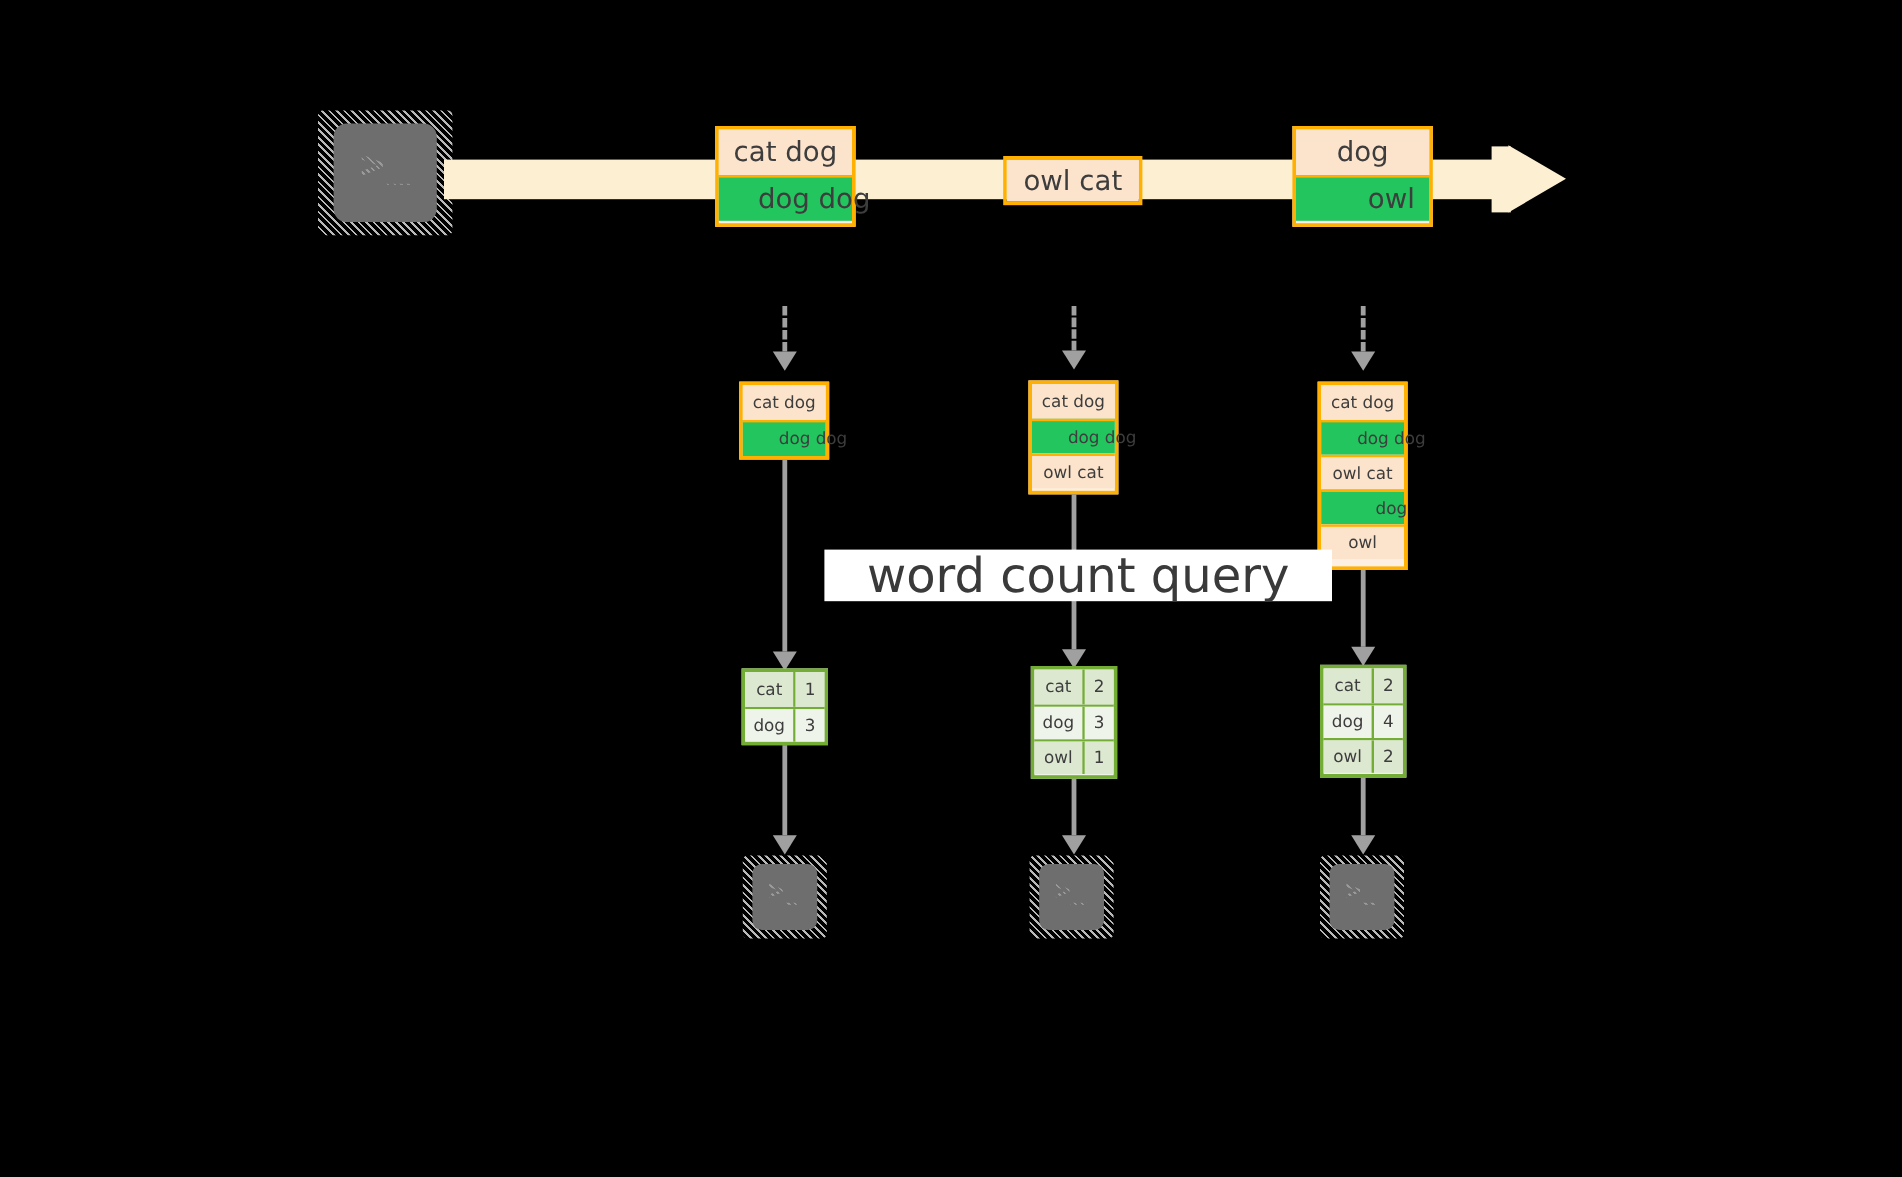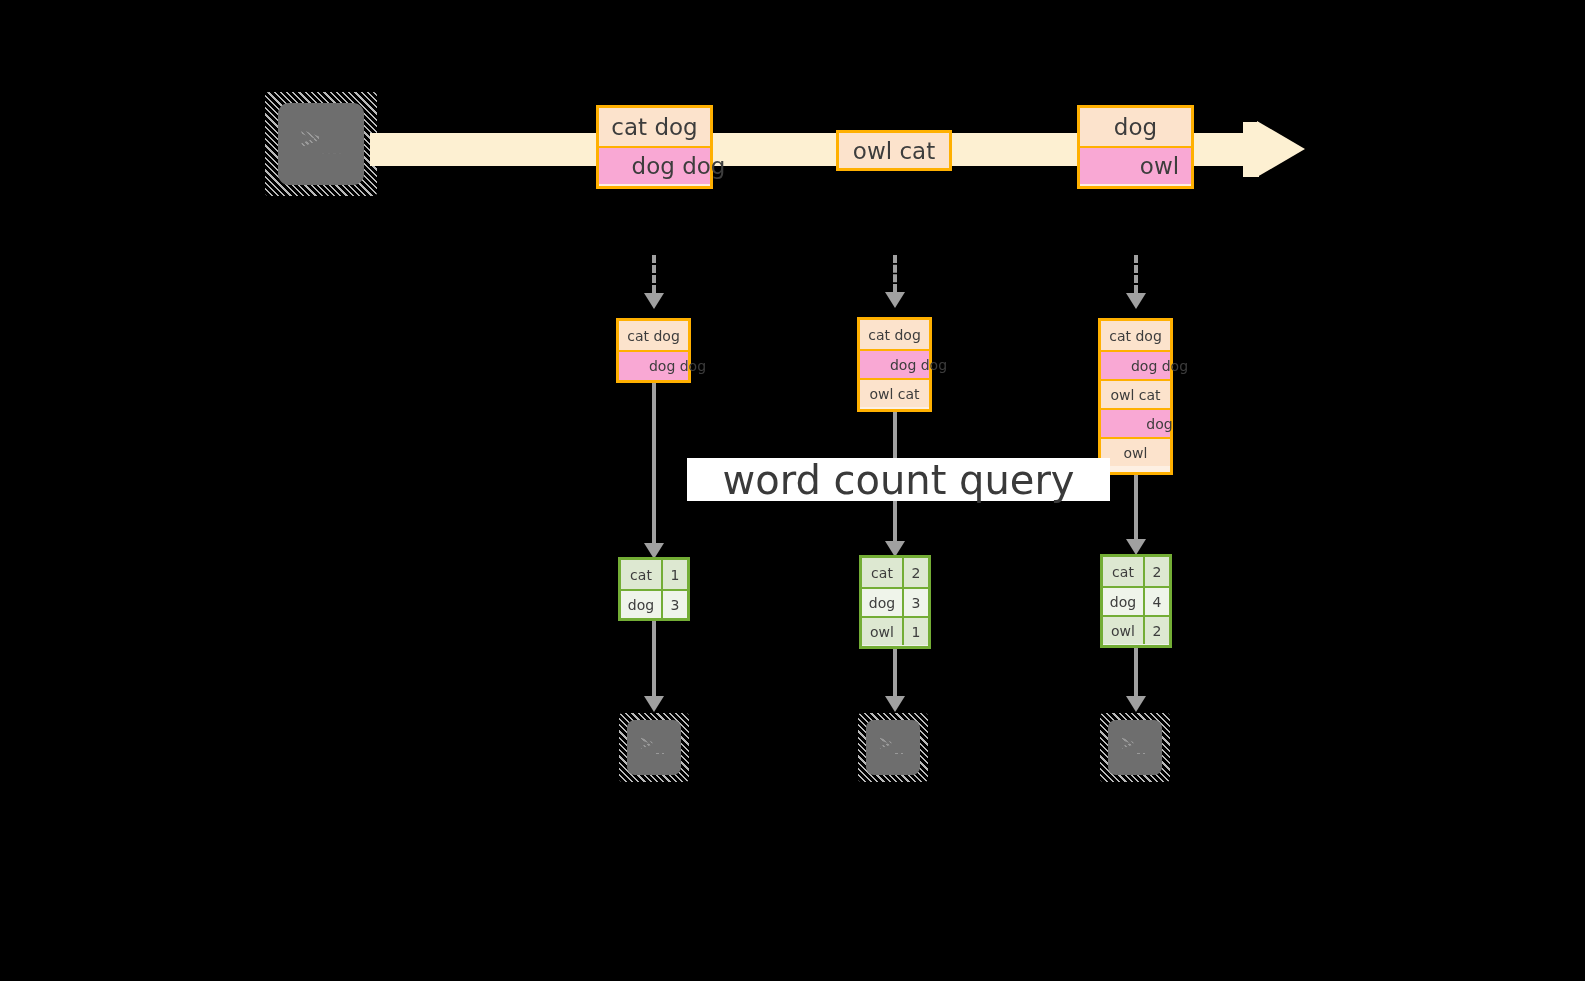--- a/index.html
+++ b/index.html
@@ -31,21 +31,21 @@
   
   .streamband{position:absolute;background:#fdf0d2;}
   .streamhead{position:absolute;width:0;height:0;}
 
   
   .obox{position:absolute;box-sizing:border-box;border:3px solid #ffb000;
         background:#fdf0e3;}
   .obox .row{box-sizing:border-box;display:flex;align-items:center;
         justify-content:center;color:#3d3d3d;white-space:nowrap;}
   .obox .row.dark{background:#fce3cc;}
-  .obox .row.light{background:#f9a8d4;padding-left:48px;}
+  .obox .row.light{background:#22c55e;padding-left:48px;}
   .obox .row + .row{border-top:2px solid #ffb000;}
 
   
   .gbox{position:absolute;box-sizing:border-box;border:3px solid #73ad35;
         background:#eef3e8;}
   .gbox .grow{box-sizing:border-box;display:flex;}
   .gbox .grow + .grow{border-top:2px solid #73ad35;}
   .gbox .gcell{box-sizing:border-box;display:flex;align-items:center;
         justify-content:center;color:#3d3d3d;white-space:nowrap;}
   .gbox .gcell.k{border-right:2px solid #73ad35;}

